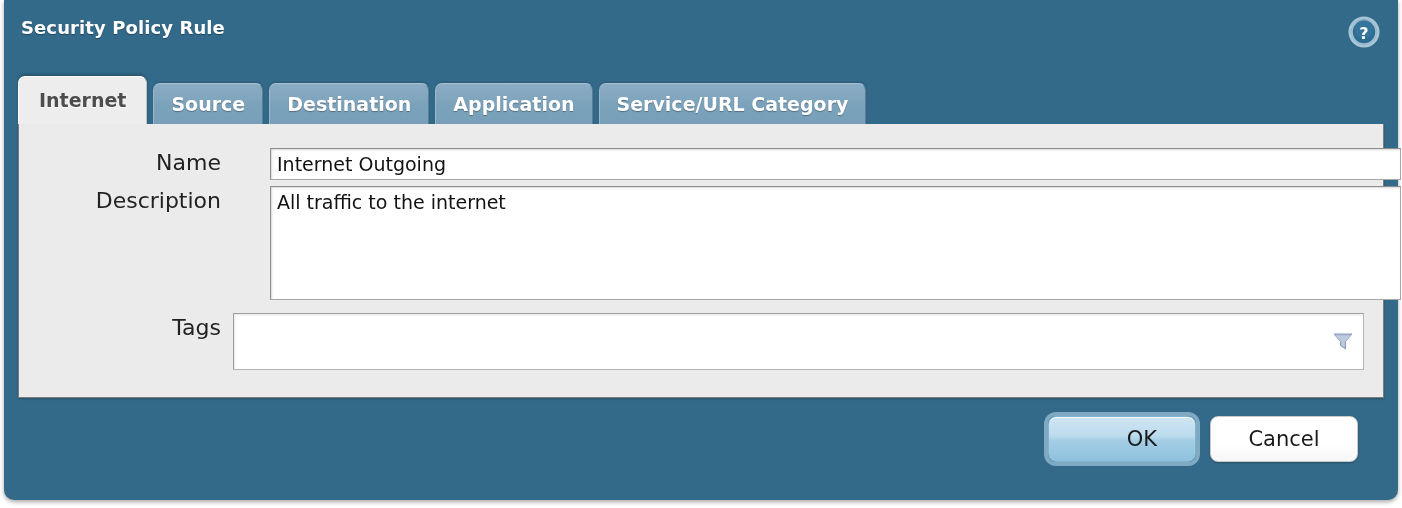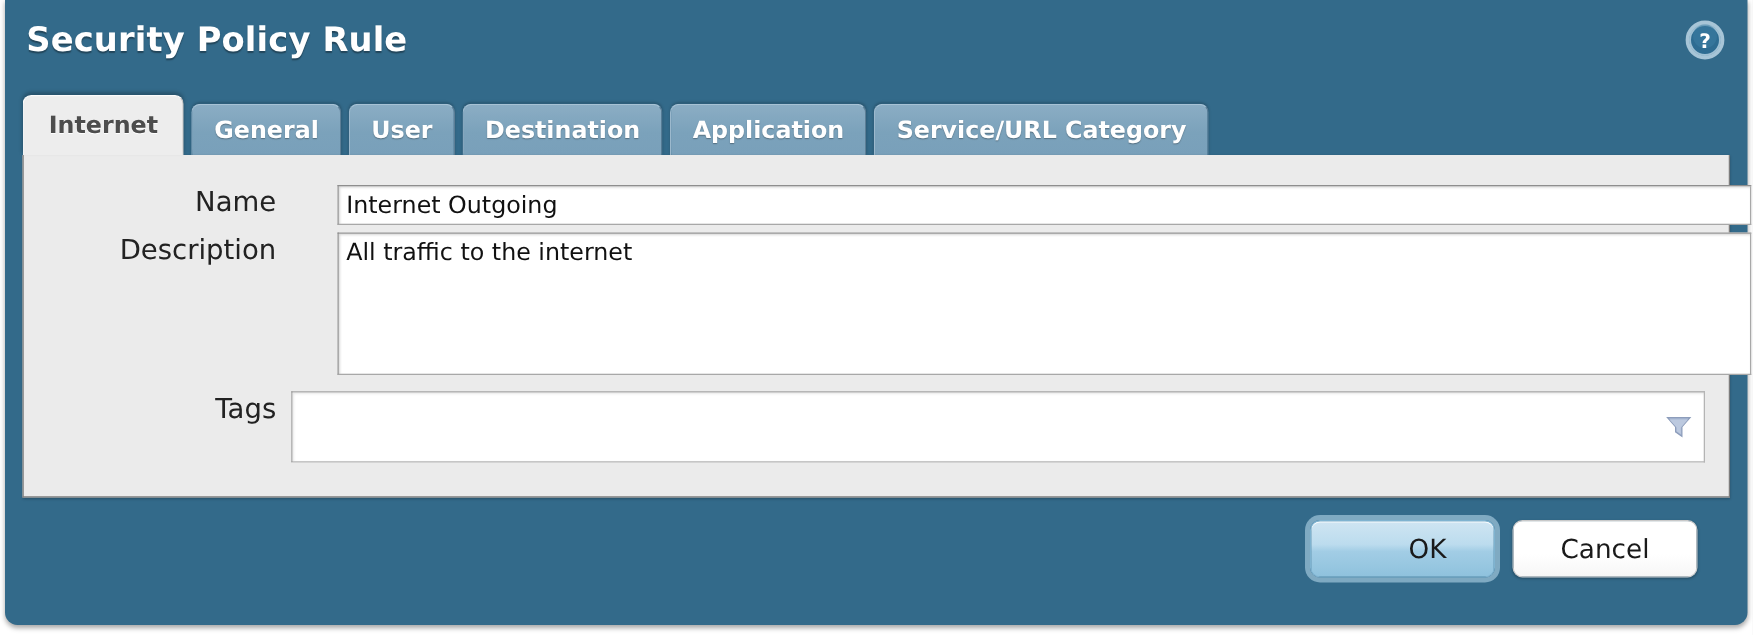--- a/index.html
+++ b/index.html
@@ -33,21 +33,21 @@
     left: 0;
     top: 0;
     width: 100%;
     height: 64px;
   }
   #dialog-title {
     position: absolute;
     left: 17px;
     top: 17px;
     color: #ffffff;
-    font-size: 27px;
+    font-size: 18px;
     font-weight: bold;
     letter-spacing: 0.1px;
     text-shadow: 0 1px 1px rgba(0,0,0,0.35);
     white-space: nowrap;
   }
   #help-icon {
     position: absolute;
     right: 18px;
     top: 16px;
     width: 32px;
@@ -245,22 +245,21 @@
         <circle cx="16" cy="16" r="14" fill="none" stroke="#bcd5e4" stroke-width="3" opacity="0.85"></circle>
         <circle cx="16" cy="16" r="12" fill="#2e6c92" stroke="#9fc0d4" stroke-width="1.6"></circle>
         <circle cx="16" cy="13" r="9.5" fill="#3d7ea3" opacity="0.55"></circle>
         <text x="16" y="22.5" text-anchor="middle" font-family="DejaVu Sans, sans-serif" font-size="16" font-weight="bold" fill="#ffffff">?</text>
       </svg>
     </div>
   </div>
 
   <div id="tabstrip">
     <div class="tab active">Internet</div>
-    <div class="tab inactive">General</div>
-    <div class="tab inactive">User</div>
+    <div class="tab inactive">Source</div>
     <div class="tab inactive">Destination</div>
     <div class="tab inactive">Application</div>
     <div class="tab inactive">Service/URL Category</div>
   </div>
 
   <div id="content-panel">
 
     <div class="form-row" id="row-name">
       <div class="form-label">Name</div>
       <input class="field" id="name-input" type="text" value="Internet Outgoing" style="">

